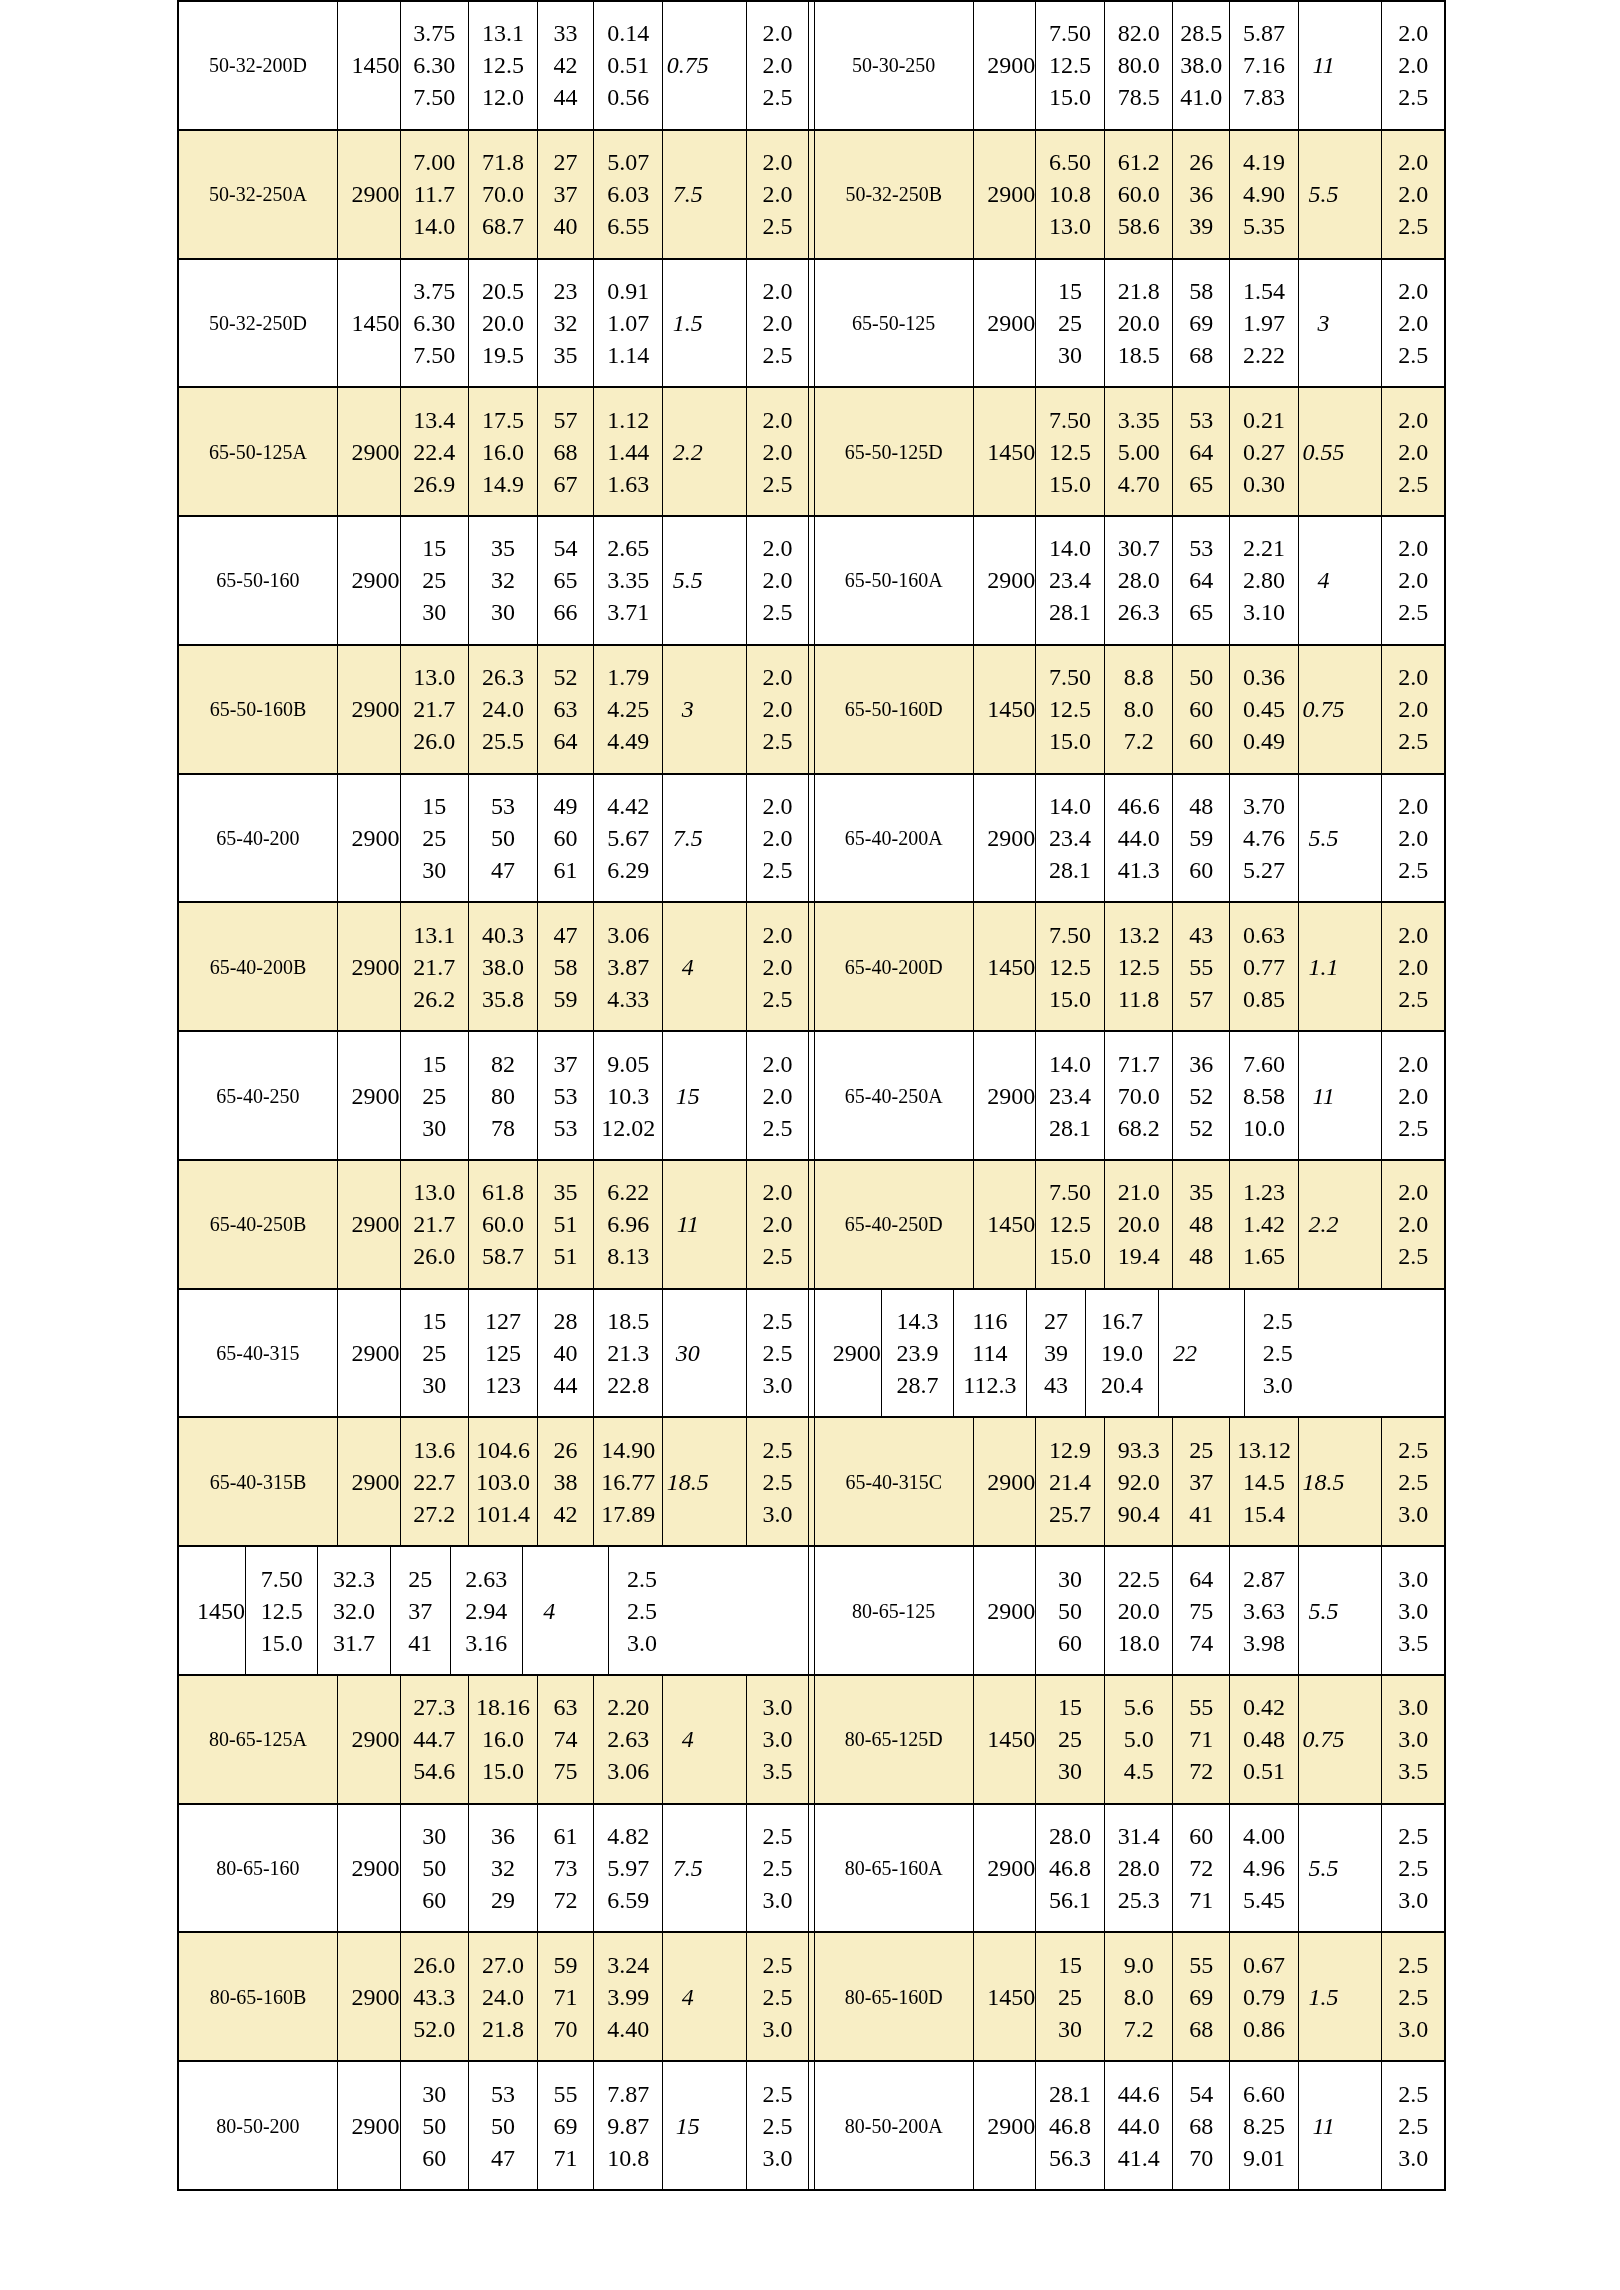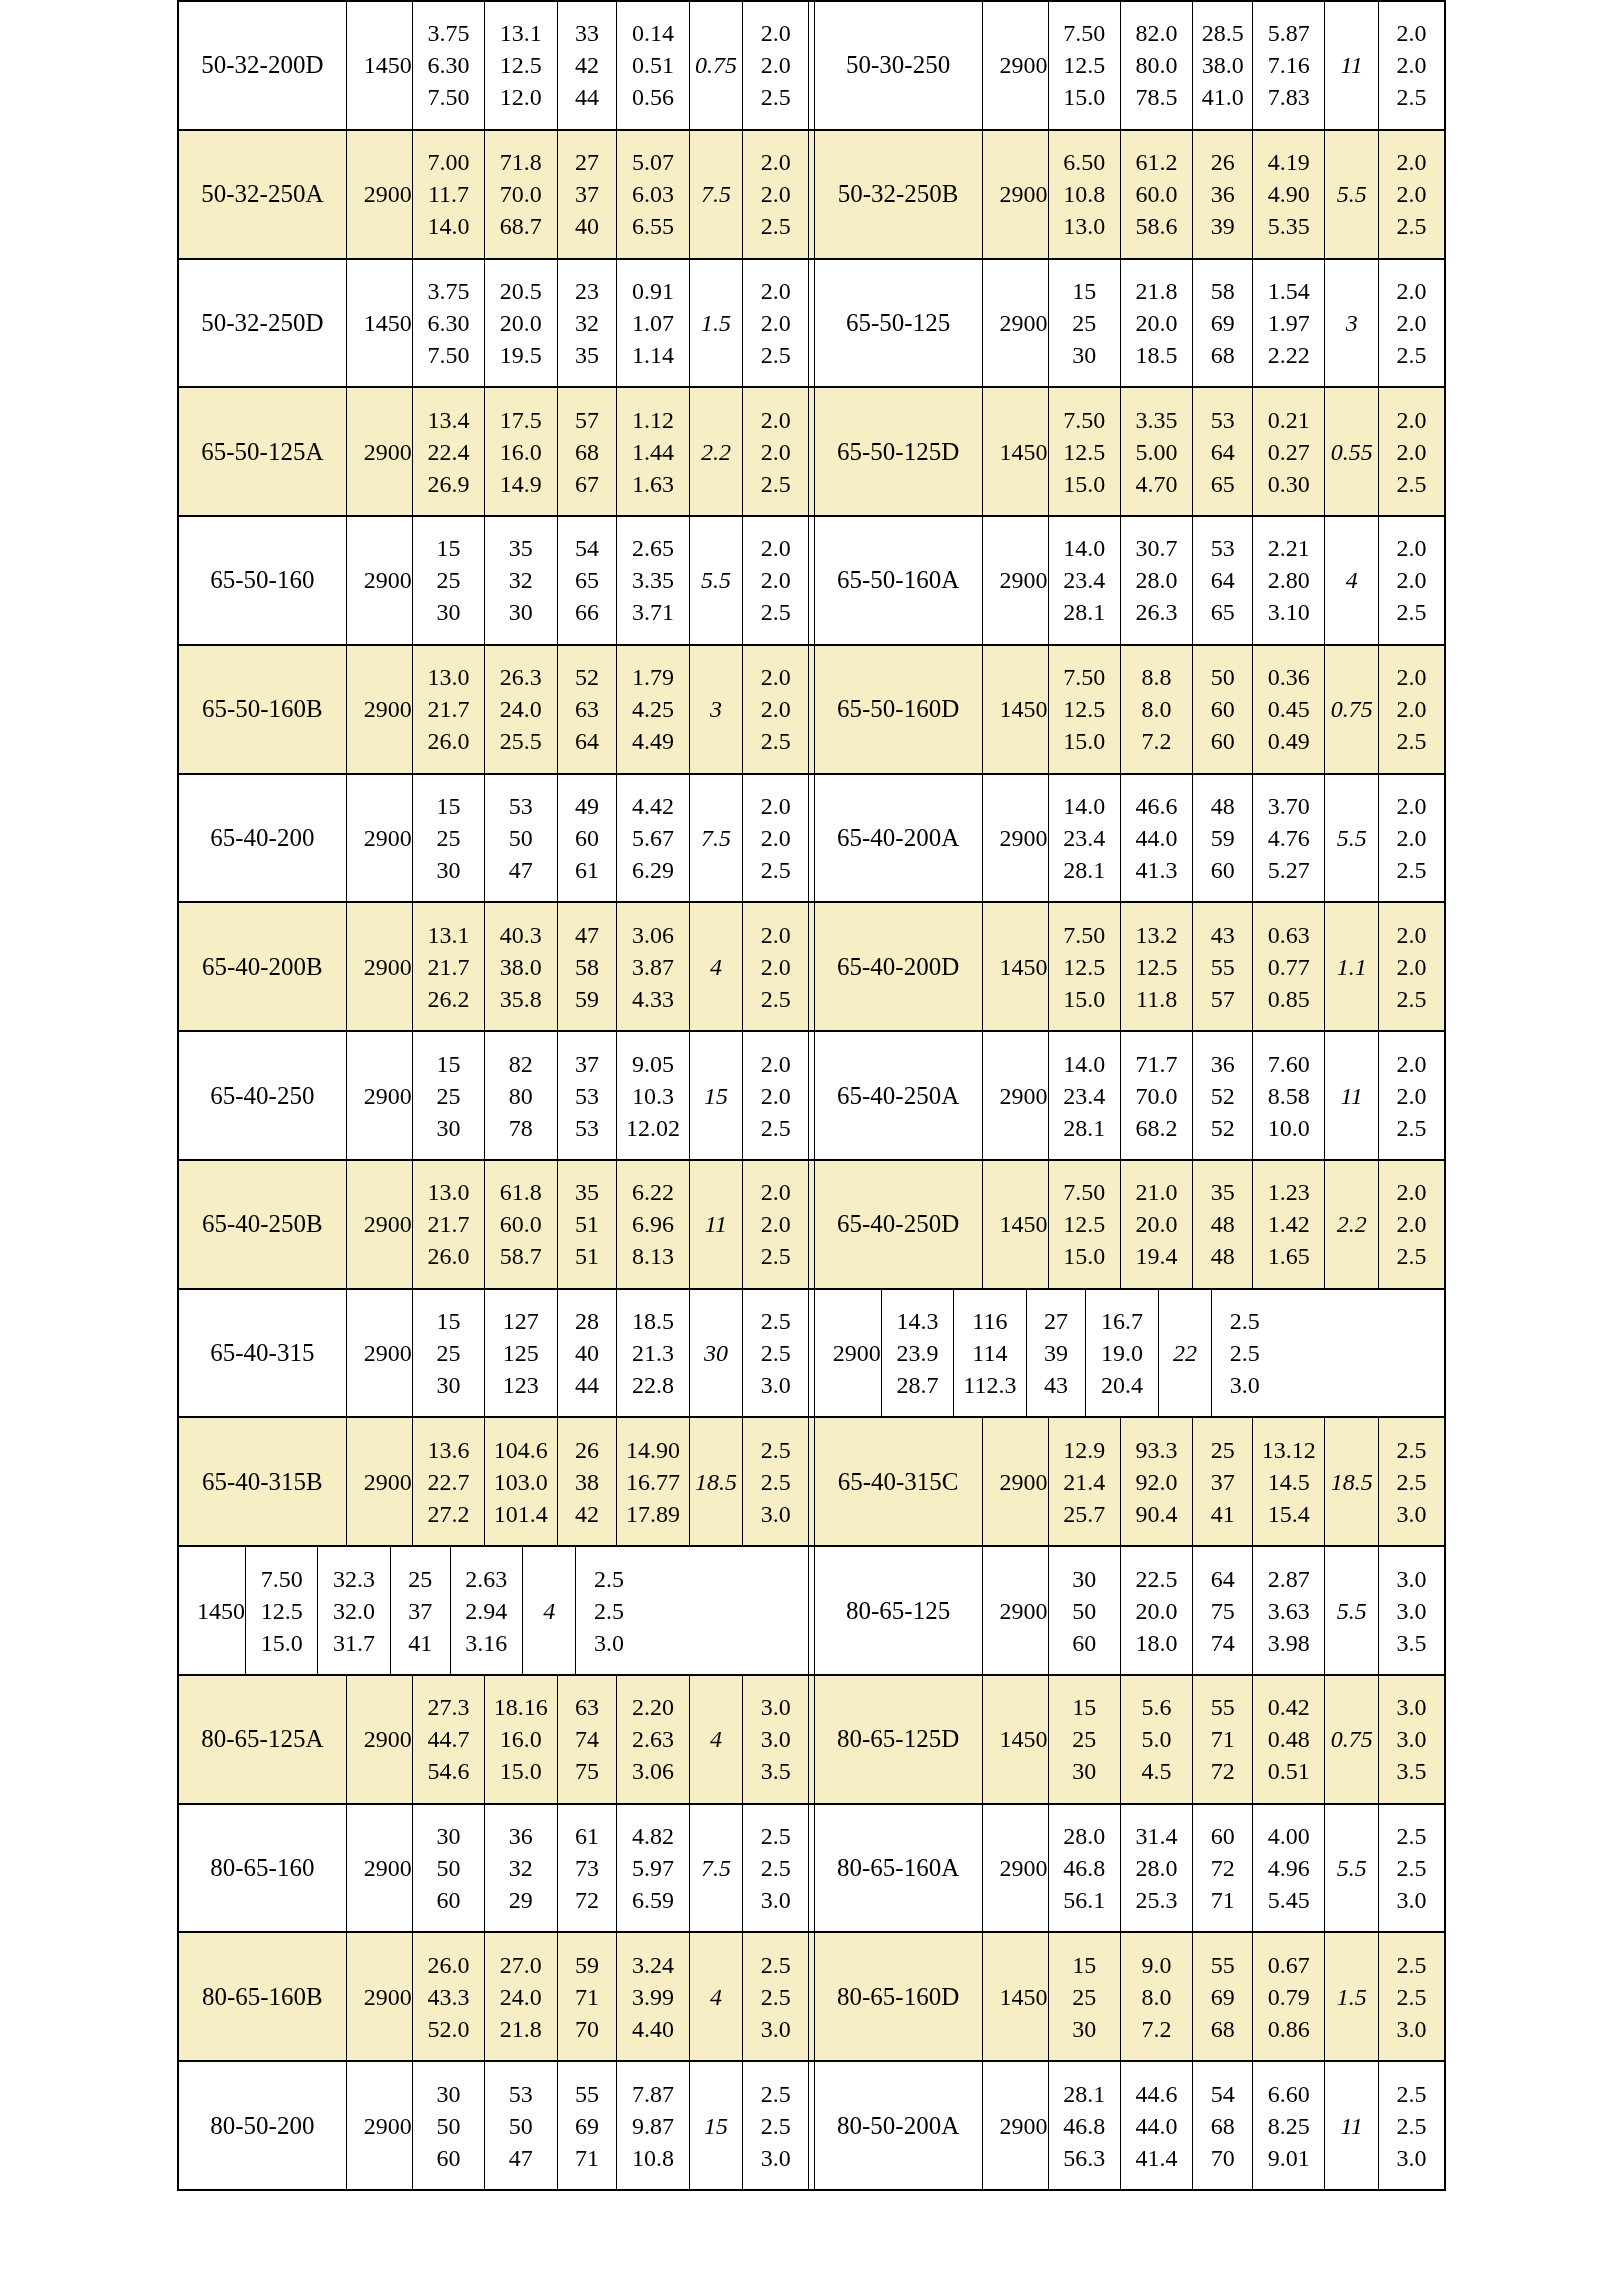--- a/index.html
+++ b/index.html
@@ -7,28 +7,28 @@
   .table{position:absolute;left:177px;top:0;width:1269px;height:2191px;border:2.7px solid #000;
          box-sizing:border-box;display:flex;flex-direction:column;background:#fff;}
   .row{flex:1;display:flex;border-top:2.7px solid #000;box-sizing:border-box;min-height:0;}
   .row:first-child{border-top:none;}
   .half{flex:1;display:flex;min-width:0;}
   .divider{width:4.5px;border-left:1.8px solid #000;border-right:1.8px solid #000;box-sizing:content-box;}
   .cell{border-left:1.8px solid #000;box-sizing:border-box;display:flex;flex-direction:column;
         justify-content:center;align-items:center;text-align:center;font-size:24px;line-height:32px;
         overflow:hidden;}
   .half .cell:first-child{border-left:none;}
-  .c-model{width:26.5%;font-size:25px;}
+  .c-model{width:26.5%;font-size:20px;}
   .c-speed{width:10.5%;align-items:flex-end;}
   .c-flow{width:11.5%;}
   .c-head{width:11.5%;}
   .c-eff{width:9.5%;}
   .c-power{width:11.5%;justify-content:center;}
   .c-motor{width:8.5%;font-style:italic;}
-  .c-grade{width:10.5%;}
+  .c-grade{width:10.5%;margin-left:33px;}
   .vline{display:block;}
 </style>
 </head>
 <body>
 
 <div class="table">
     <div class="row" style="background: rgb(255, 255, 255);">
       <div class="half">
         <div class="cell c-model">
           <div class="vline">50-32-200D</div>

